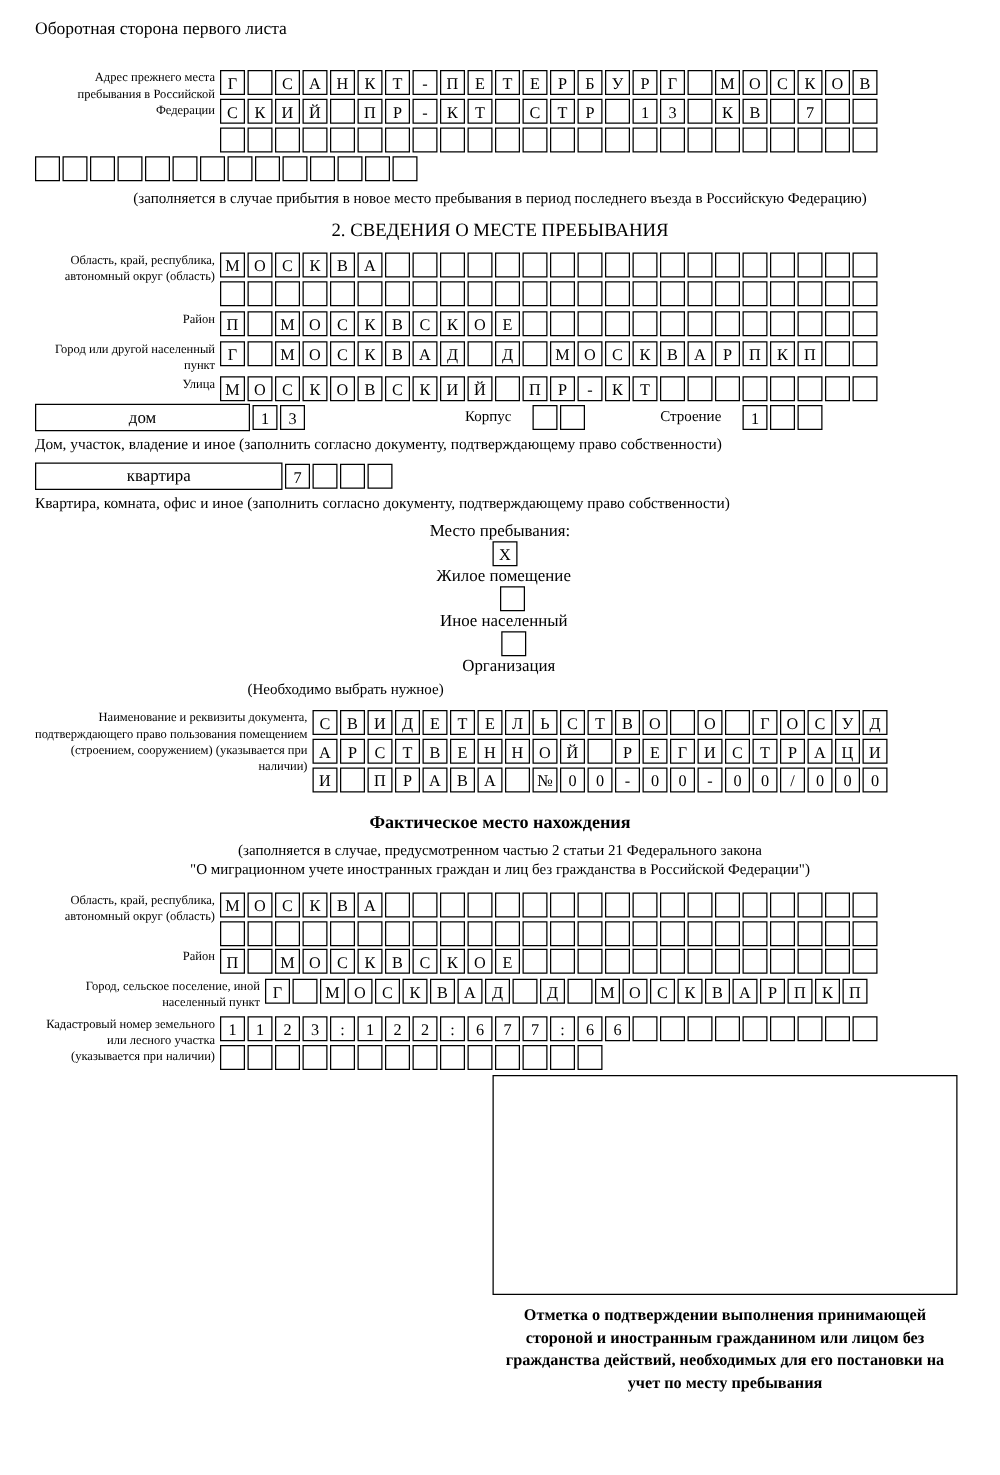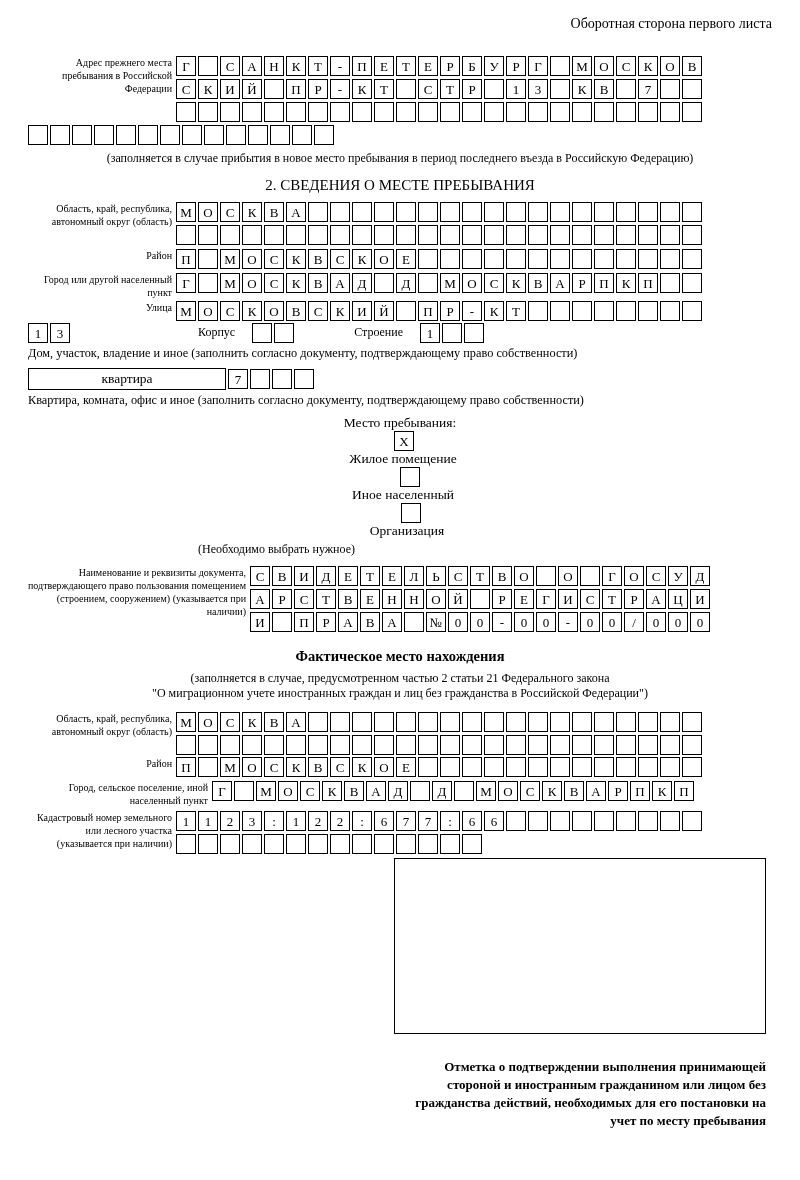--- a/index.html
+++ b/index.html
@@ -1,20 +1,20 @@
 <!DOCTYPE html>
 <html><head>
 <meta charset="utf-8">
 <style>
   * { margin:0; padding:0; box-sizing:border-box; }
   html,body { background:#fff; }
   body { width:800px; font-family:"Liberation Serif","DejaVu Serif",serif; color:#000; }
   .page { width:800px; height:1180px; padding:16px 28px; overflow:hidden; position:relative; }
 
-  .corner { text-align:right; font-size:14px; margin-bottom:24px; }
+  .corner { text-align:left; font-size:14px; margin-bottom:24px; }
 
   .field { display:flex; align-items:flex-start; }
   .flabel { width:148px; flex-shrink:0; font-size:10px; line-height:1.3; padding-right:4px;text-align:right; }
   .flabel-md { width:184px; }
   .flabel-wide { width:222px; }
   .cellcol { display:flex; flex-direction:column; gap:3px; }
   .cellrow { display:flex; gap:2px; }
   .cell { width:20px; height:20px; flex-shrink:0; border:1px solid #000;
           font-size:13px; line-height:19px; text-align:center; }
 
@@ -41,22 +41,22 @@
   .smallnote { font-size:12.3px; margin:2px 0 7px; }
 
   .stayrow { display:flex; align-items:center; font-size:13.5px; margin:5px 0 2px;flex-direction:column; }
   .cbox { width:20px; height:20px; flex-shrink:0; border:1px solid #000; display:inline-block;
           text-align:center; line-height:19px; font-size:13px; }
   .gap6 { margin-left:6px; } .gap8 { margin-left:8px; } .gap20 { margin-left:20px; }
   .gap22 { margin-left:22px; } .gap14 { margin-left:14px; }
   .choose-note { font-size:12px; margin:3px 0 9px 170px; }
 
   .stamp { width:372px; height:176px; border:1px solid #000; margin:4px 0 0 366px; }
-  .stampcap { width:372px; margin:24px 0 0 366px; font-weight:bold; font-size:13px;
-              text-align:right; line-height:1.38; }
+  .stampcap { width:372px; margin:7px 0 0 366px; font-weight:bold; font-size:13px;
+              text-align:center; line-height:1.38; }
 </style>
 </head>
 <body>
 
 <div class="page">
 
   <div class="corner">Оборотная сторона первого листа</div>
 
   <div class="field mb2">
     <div class="flabel">Адрес прежнего места пребывания в Российской Федерации</div>
@@ -303,20 +303,21 @@
         <span class="cell"></span>
         <span class="cell"></span>
         <span class="cell"></span>
         <span class="cell"></span>
         <span class="cell"></span>
         <span class="cell"></span>
       </div>
   </div>
 
   <div class="houserow">
+    <div class="labelbox dombox">дом</div>
     <div class="cellrow">
         <span class="cell">1</span>
         <span class="cell">3</span>
       </div>
     <span class="inlabel sp1">Корпус</span>
     <div class="cellrow">
         <span class="cell"></span>
         <span class="cell"></span>
       </div>
     <span class="inlabel sp2">Строение</span>

